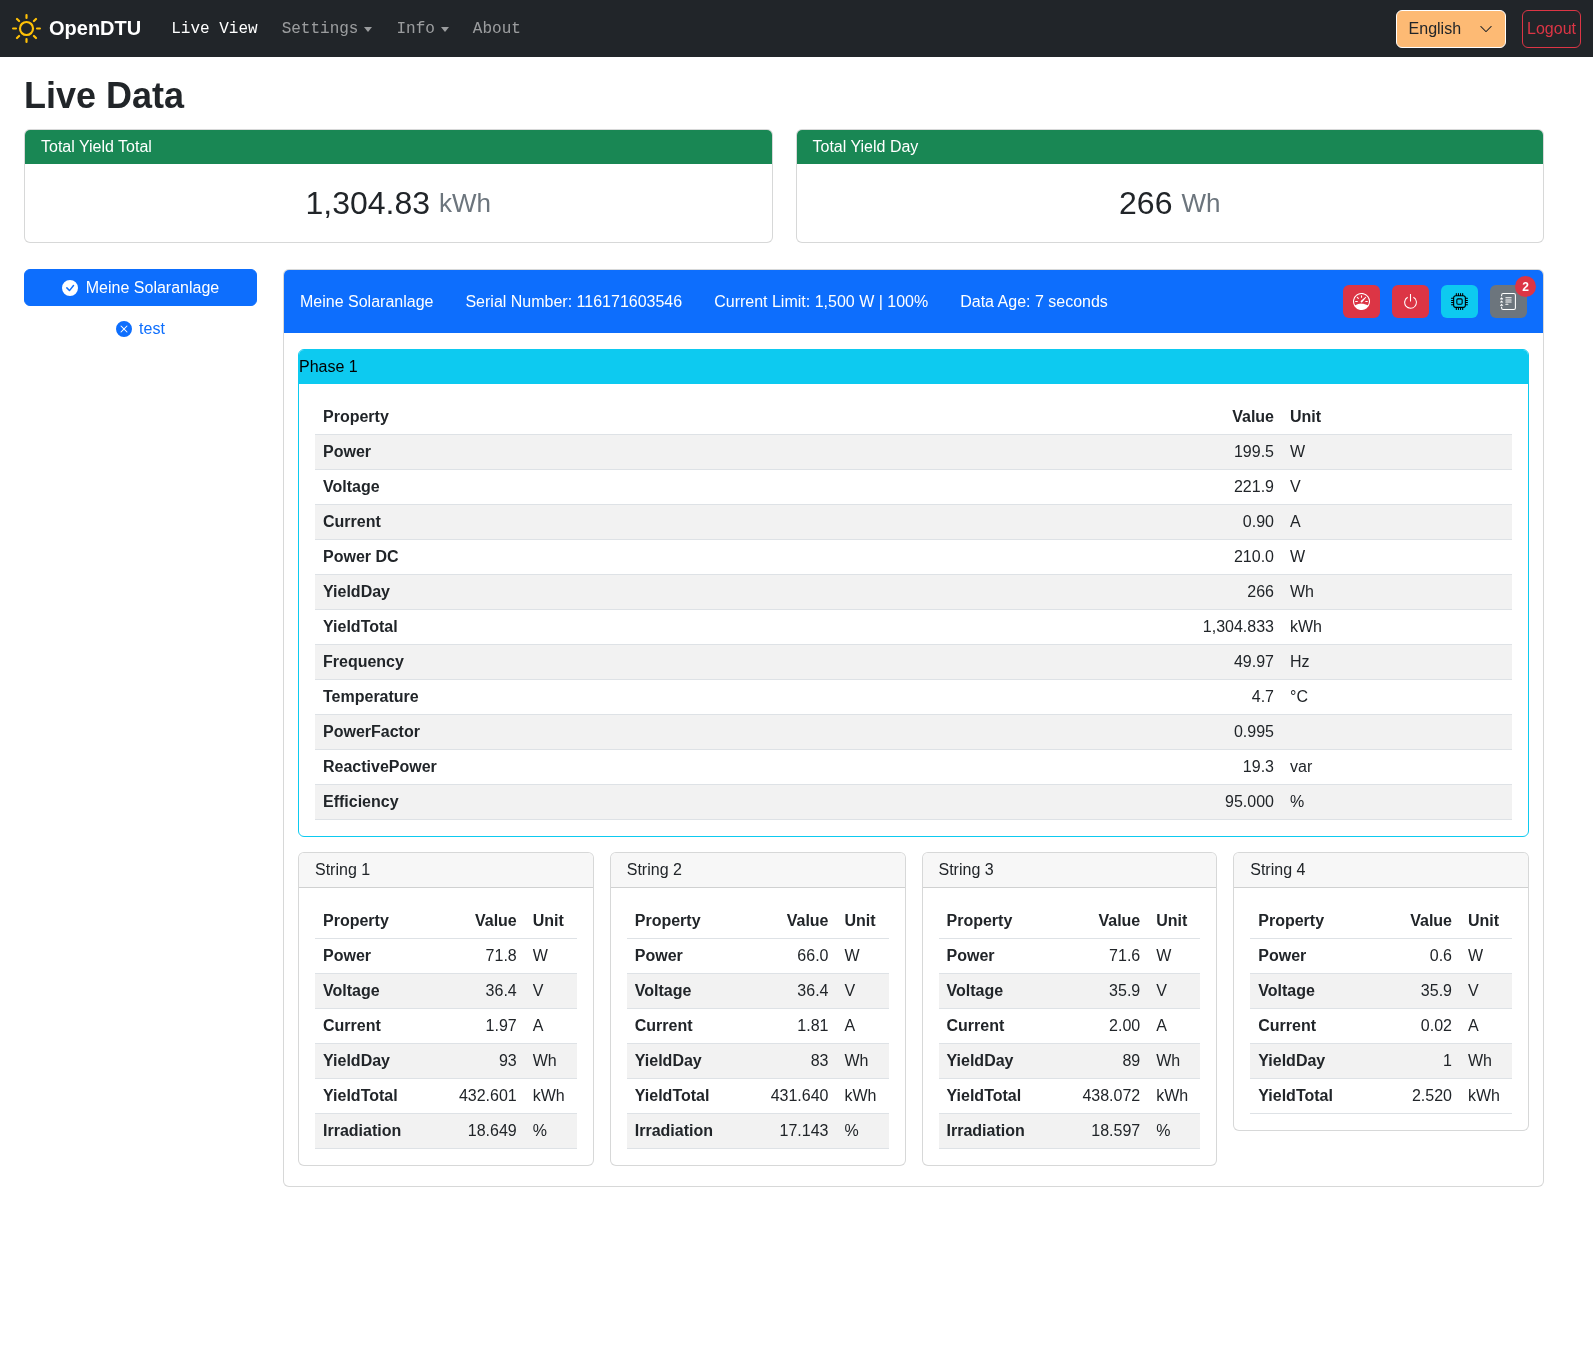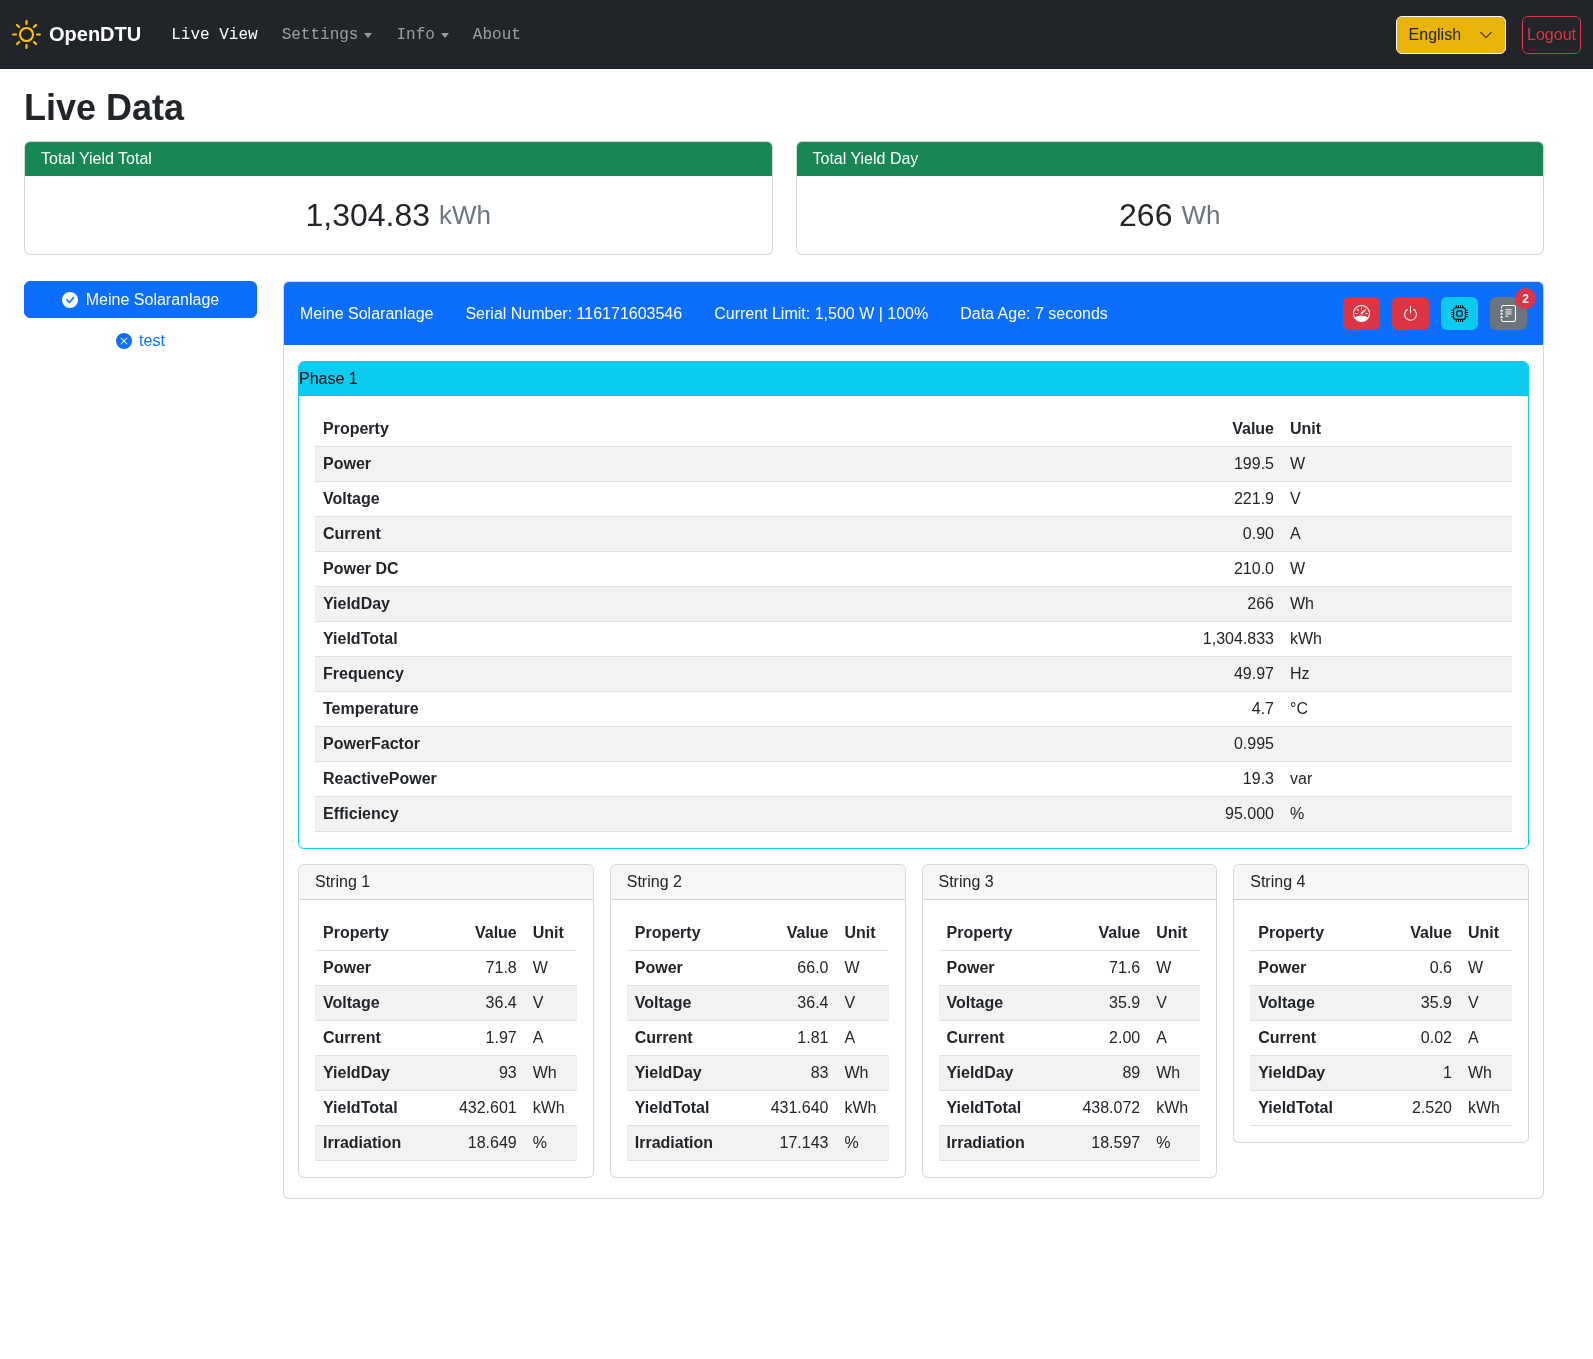--- a/index.html
+++ b/index.html
@@ -1,33 +1,33 @@
 <!DOCTYPE html>
 <html><head>
 <meta charset="utf-8">
 <style>
   * { box-sizing: border-box; }
   html,body { margin:0; padding:0; background:#fff; color:#212529;
     font-family:"Liberation Sans", sans-serif; font-size:16px; }
 
   
-  .navbar { background:#212529; height:69px; display:flex; align-items:center;
+  .navbar { background:#212529; height:57px; display:flex; align-items:center;
     justify-content:space-between; padding:0 12px; }
   .nav-left { display:flex; align-items:center; }
   .brand { display:flex; align-items:center; gap:8px; color:#fff;
     font-size:20px; font-weight:700; margin-right:18px; }
   .nav-links { display:flex; align-items:center; list-style:none; margin:0; padding:0; }
   .nav-link { padding:8px 12px; color:rgba(255,255,255,.55); cursor:pointer;
     display:flex; align-items:center; gap:6px;font-family:Liberation Mono, monospace; }
   .nav-link.active { color:#fff; }
   .caret { width:0; height:0; border-left:4px solid transparent;
     border-right:4px solid transparent; border-top:5px solid currentColor;
     display:inline-block; margin-top:2px; }
   .nav-right { display:flex; align-items:center; gap:16px; }
-  .lang-select { background:#eab308; color:#212529; border:1px solid #fff;
+  .lang-select { background:#fdba74; color:#212529; border:1px solid #fff;
     border-radius:6px; height:38px; padding:0 12px; display:flex; align-items:center;
     gap:18px; cursor:pointer; }
   .btn-logout { background:transparent; color:#dc3545; border:1px solid #dc3545;
     border-radius:6px; height:38px; padding:0 4px; font-size:16px;
     font-family:inherit; cursor:pointer; }
 
   
   .container { width:1520px; margin:12px 0 0 24px; }
   h1.page-title { font-size:36px; font-weight:600; margin:18px 0 12px; }
 

